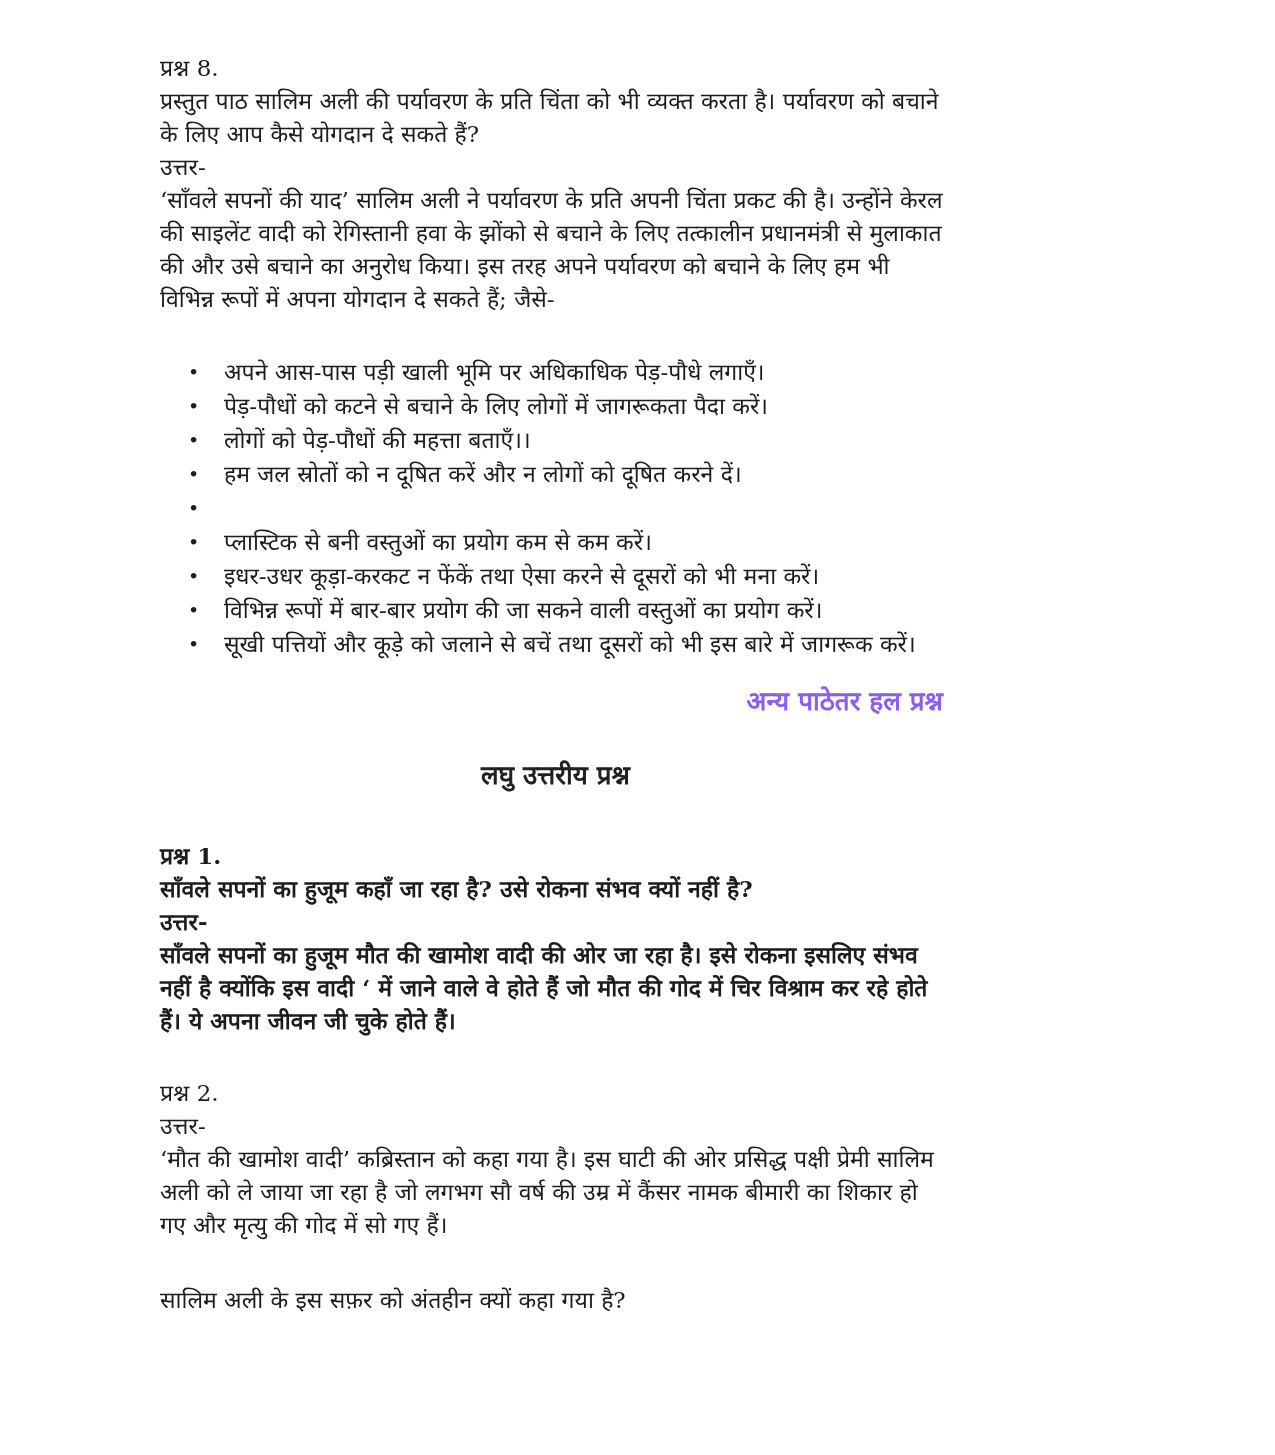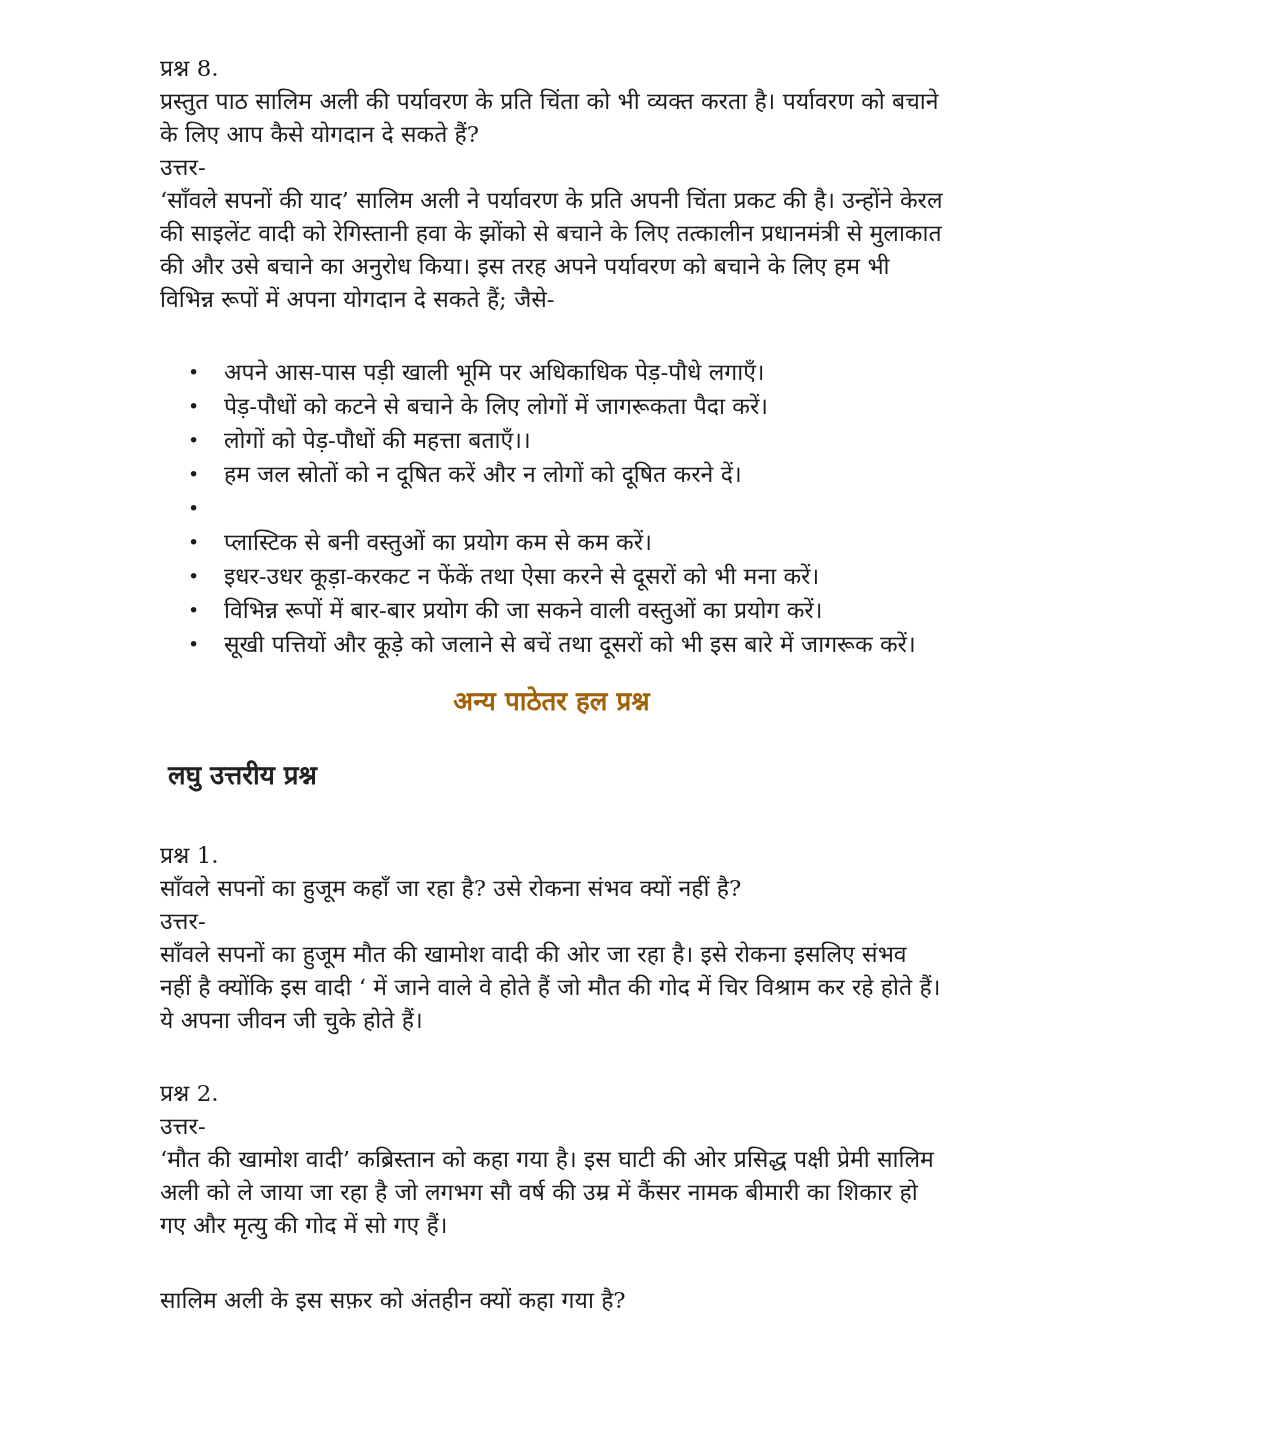--- a/index.html
+++ b/index.html
@@ -43,37 +43,37 @@
     flex: 0 0 auto;
     width: 36px;
     font-size: 19px;
     line-height: 34px;
     color: #1c1c1c;
     text-align: left;
     padding-left: 4px;
   }
   .section-heading {
     margin: 22px 0 0 0;
-    text-align: center;
+    text-align: right;
     font-family: "DejaVu Sans", "Liberation Sans", sans-serif;
     font-weight: 700;
     font-size: 26px;
     line-height: 36px;
-    color: #a16207;
+    color: #8b5cf6;
   }
   .subsection-heading {
     margin: 38px 0 0 8px;
-    text-align: left;
+    text-align: center;
     font-family: "DejaVu Sans", "Liberation Sans", sans-serif;
     font-weight: 700;
     font-size: 26px;
     line-height: 36px;
     color: #212121;
   }
-  .mt-q1 { margin-top: 46px; }
+  .mt-q1 { margin-top: 46px; font-weight: bold; }
   .mt-q2 { margin-top: 40px; }
   .mt-q3 { margin-top: 42px; }
 </style>
 </head>
 <body>
 
 <div class="page">
 
   <div class="qa-block">
     <p class="q-label">प्रश्न 8.</p>

